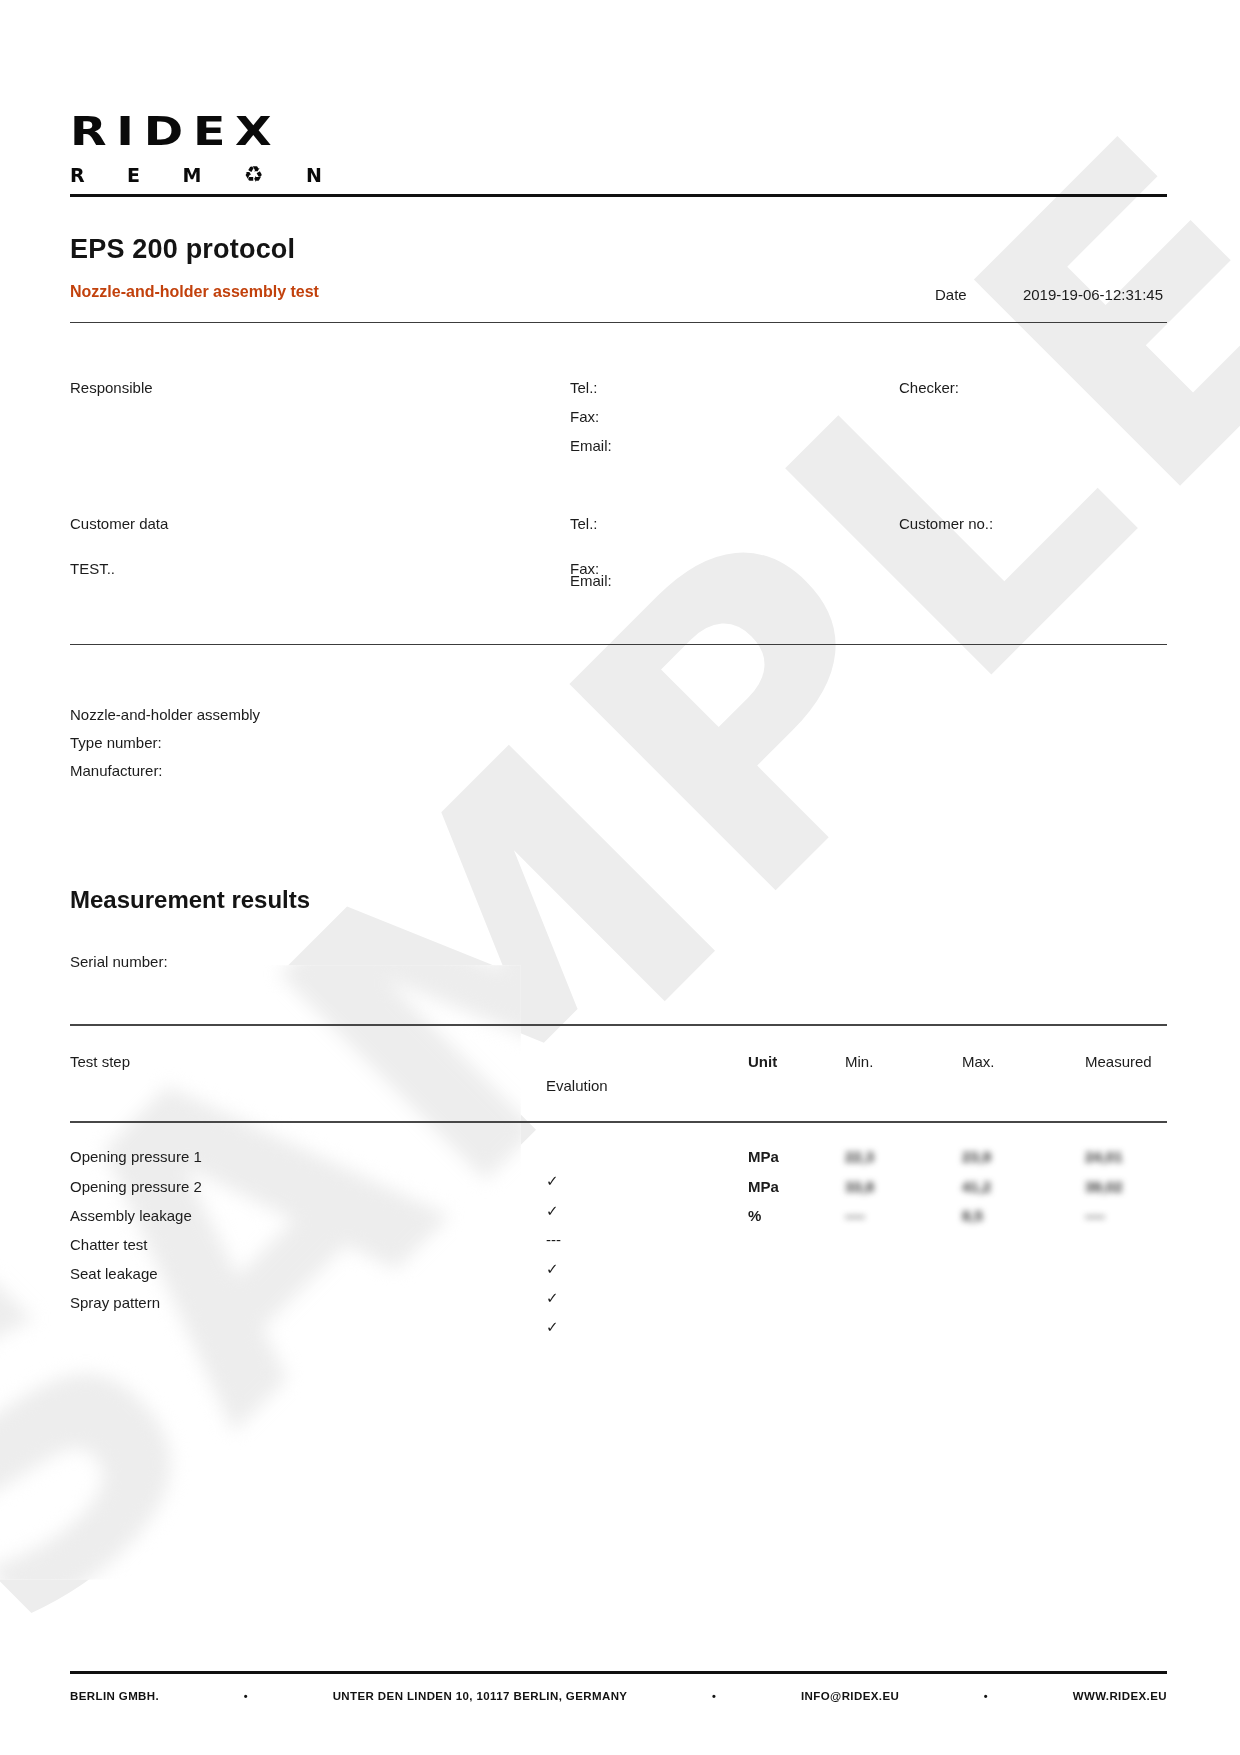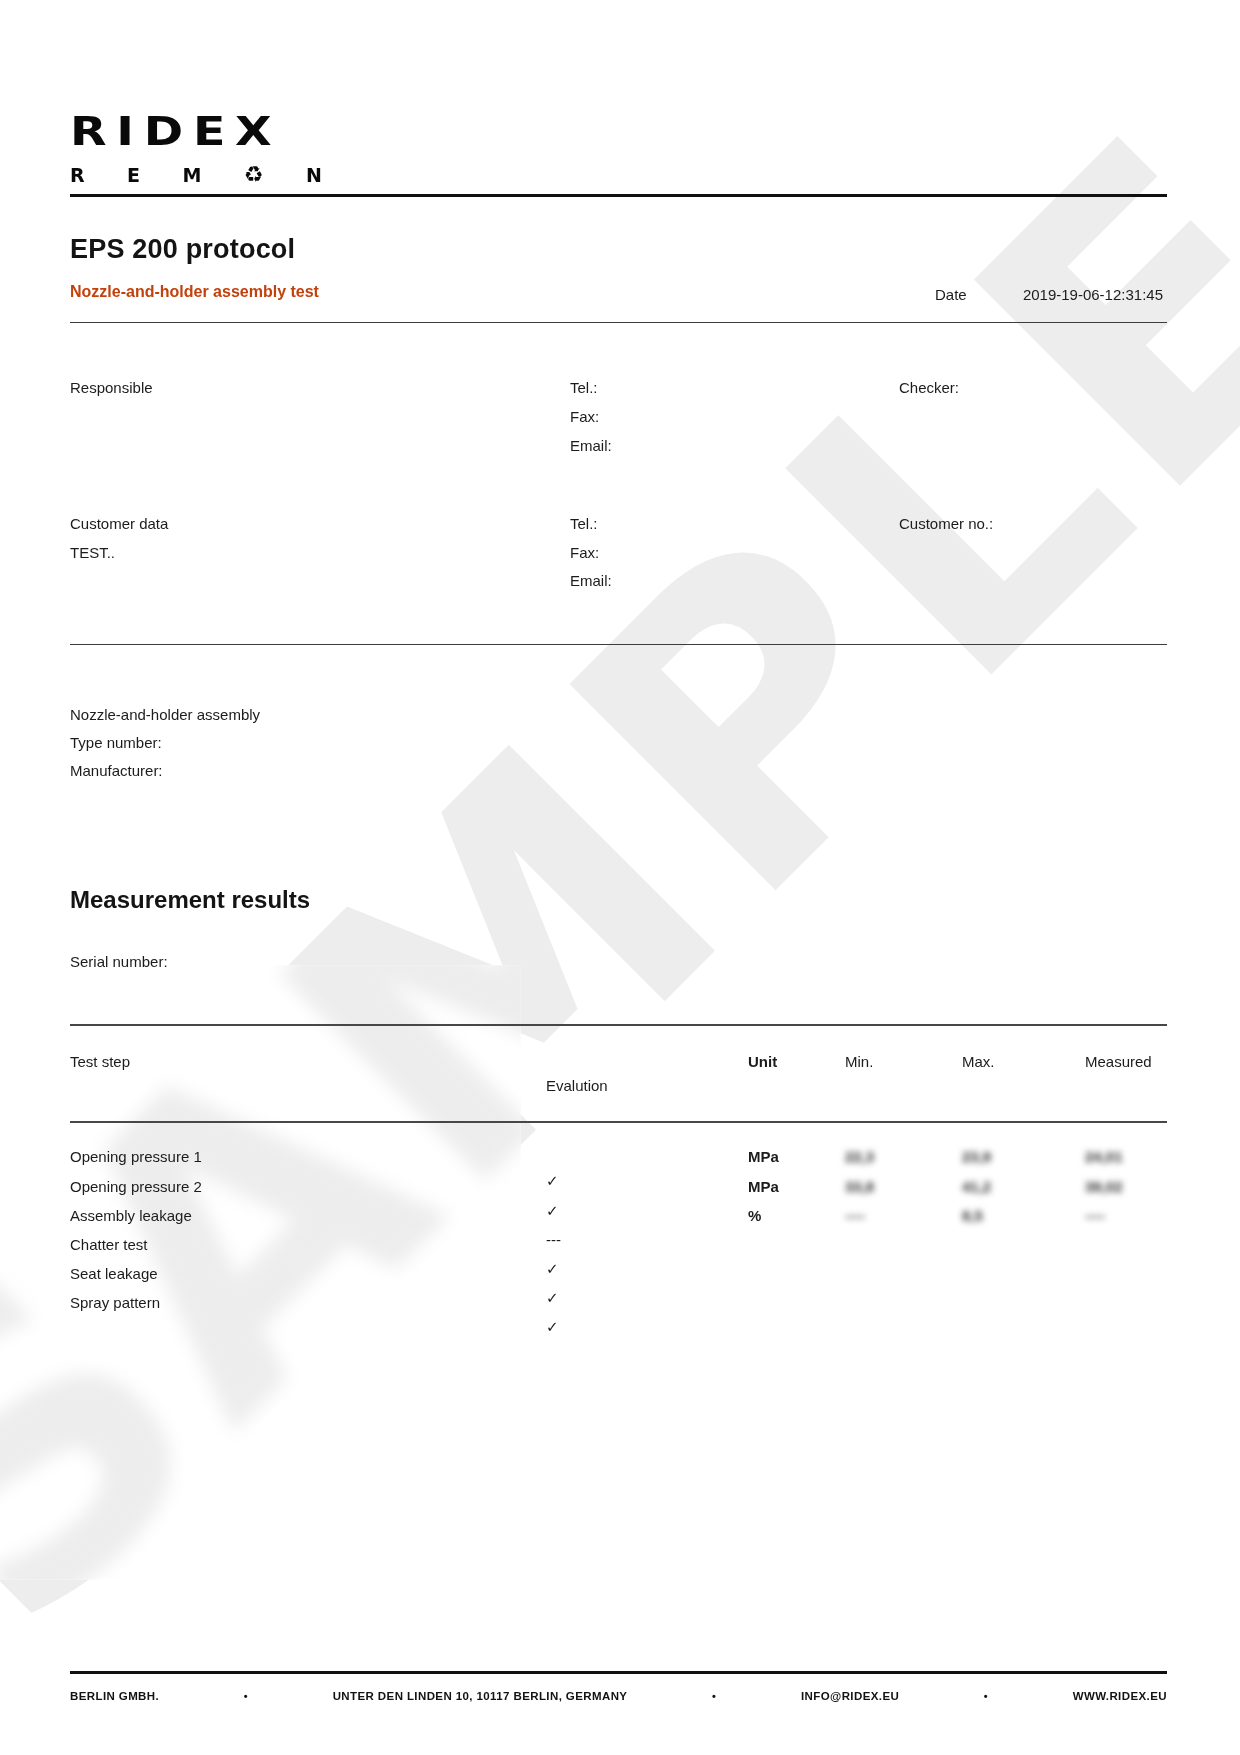--- a/index.html
+++ b/index.html
@@ -107,21 +107,21 @@
   </div>
   <div class="arow" style="top:436px;">
     <span class="cell c-mid">Email:</span>
   </div>
 
   <div class="arow" style="top:514px;">
     <span class="cell">Customer data</span>
     <span class="cell c-mid">Tel.:</span>
     <span class="cell c-right">Customer no.:</span>
   </div>
-  <div class="arow" style="top:543px;">
+  <div class="arow" style="top:559px;">
     <span class="cell">TEST..</span>
     <span class="cell c-mid">Fax:</span>
   </div>
   <div class="arow" style="top:571px;">
     <span class="cell c-mid">Email:</span>
   </div>
 
   <div class="hr hr-thin" style="top:644px;"></div>
 
   <div class="arow" style="top:705px;">

